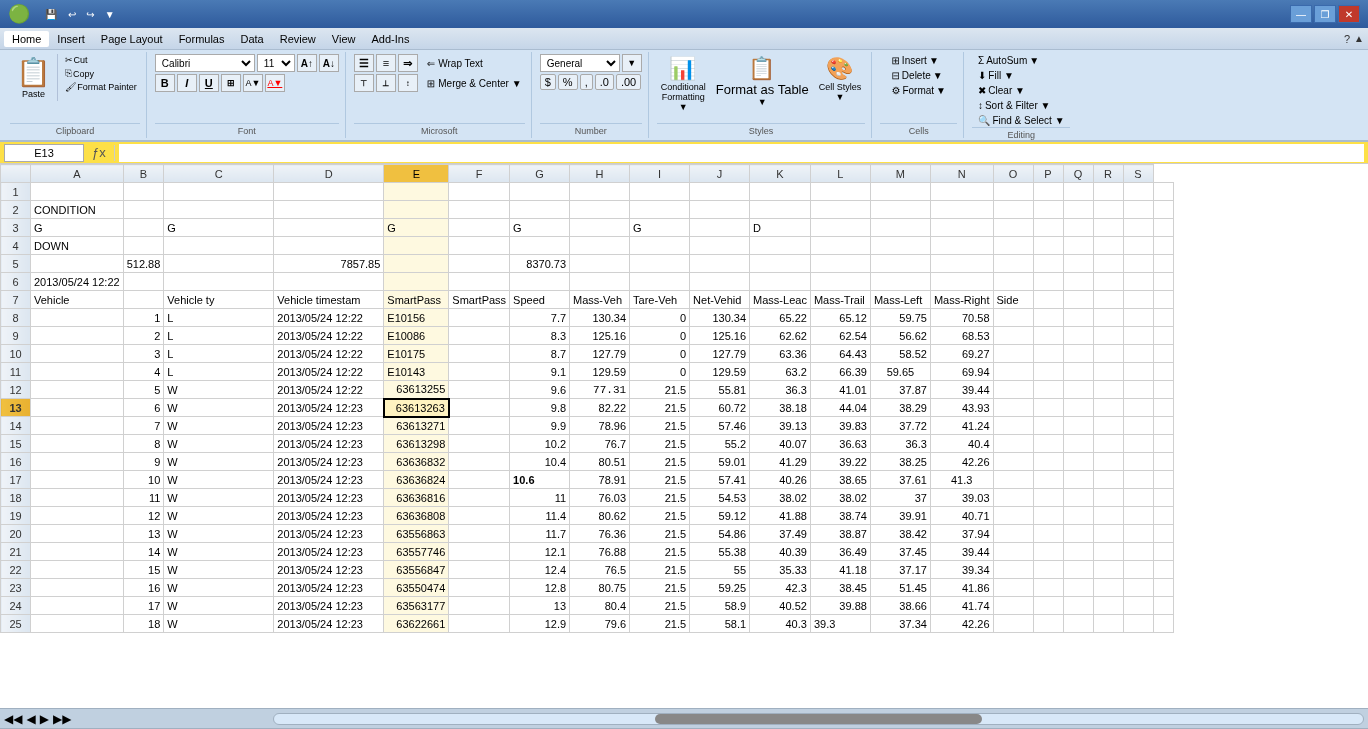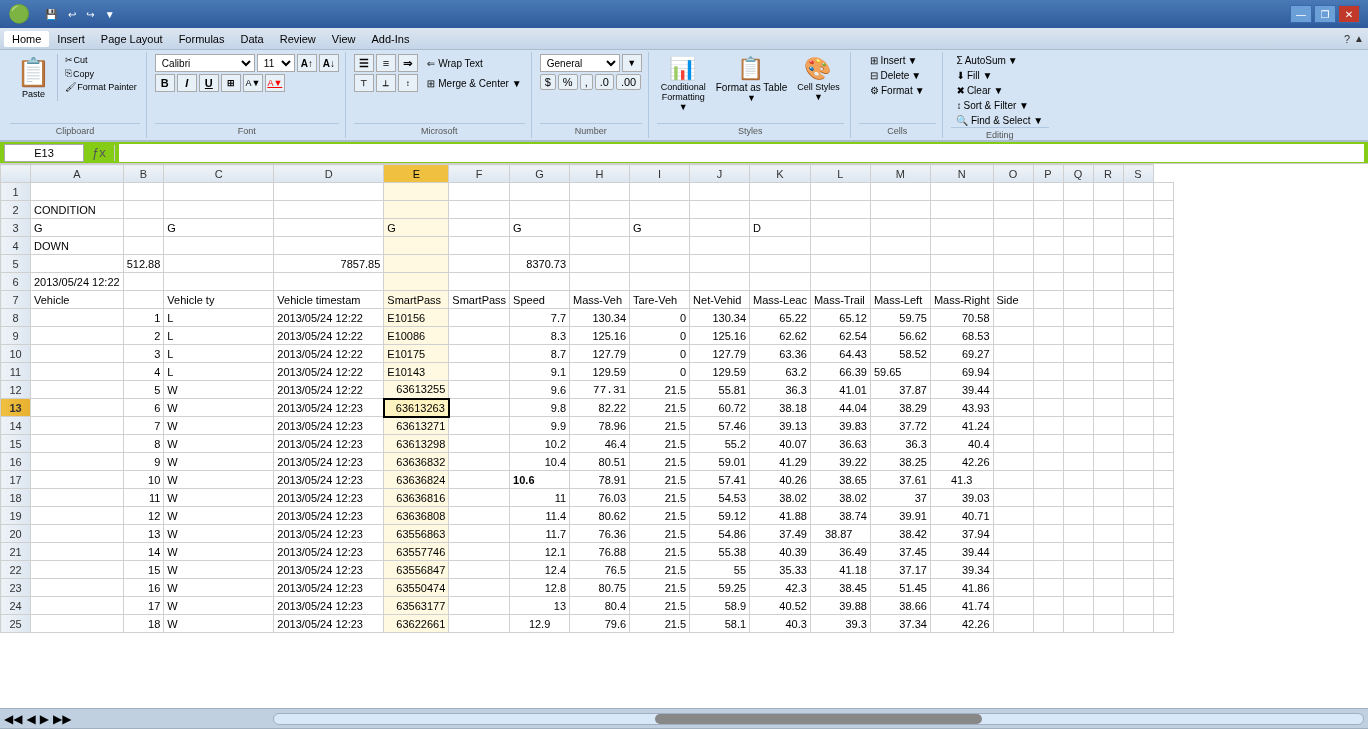--- a/index.html
+++ b/index.html
@@ -117,21 +117,21 @@
     .number-select {
       height: 18px; font-size: 10px; border: 1px solid #aaa;
       background: #fff; padding: 0 2px; width: 80px;
     }
 
     
     #formula-bar {
       display: flex;
       align-items: center;
       height: 22px;
-      background: #84cc16;
+      background: #fde047;
       border-bottom: 1px solid #ccc;
       padding: 0 4px;
       gap: 4px;
     }
     #name-box {
       width: 80px; height: 18px; border: 1px solid #aaa;
       font-size: 11px; padding: 0 4px; text-align: center;
     }
     #formula-btn { font-size: 13px; cursor: pointer; padding: 0 4px; color: #555; }
     #formula-input {
@@ -425,21 +425,21 @@
 
     <div class="ribbon-group" style="min-width:130px;">
       <div class="ribbon-group-content">
         <div class="cond-btn">
           <div class="cond-icon">📊</div>
           <div style="font-size:9px;text-align:center;">Conditional<br>Formatting</div>
           <div>▼</div>
         </div>
         <div class="cond-btn">
           <div class="cond-icon">📋</div>
-          <div style="font-size:10px;text-align:center;">Format as Table</div>
+          <div style="font-size:13px;text-align:center;">Format as Table</div>
           <div>▼</div>
         </div>
         <div class="cond-btn">
           <div class="cond-icon">🎨</div>
           <div style="font-size:9px;text-align:center;">Cell Styles</div>
           <div>▼</div>
         </div>
       </div>
       <div class="ribbon-group-label">Styles</div>
     </div>
@@ -771,21 +771,21 @@
             <td>L</td>
             <td>2013/05/24 12:22</td>
             <td class="active-col">E10143</td>
             <td></td>
             <td style="text-align: right;">9.1</td>
             <td style="text-align: right;">129.59</td>
             <td style="text-align: right;">0</td>
             <td style="text-align: right;">129.59</td>
             <td style="text-align: right;">63.2</td>
             <td style="text-align: right;">66.39</td>
-            <td style="text-align: left;">59.65</td>
+            <td style="text-align: center;">59.65</td>
             <td style="text-align: right;">69.94</td>
             <td></td>
             <td></td>
             <td></td>
             <td></td>
             <td></td>
             <td></td>
           </tr>
           <tr>
             <td class="row-num">12</td>
@@ -858,21 +858,21 @@
           </tr>
           <tr>
             <td class="row-num">15</td>
             <td></td>
             <td style="text-align: right;">8</td>
             <td>W</td>
             <td>2013/05/24 12:23</td>
             <td class="active-col" style="text-align: right;">63613298</td>
             <td></td>
             <td style="text-align: right;">10.2</td>
-            <td style="text-align: right;">46.4</td>
+            <td style="text-align: right;">76.7</td>
             <td style="text-align: right;">21.5</td>
             <td style="text-align: right;">55.2</td>
             <td style="text-align: right;">40.07</td>
             <td style="text-align: right;">36.63</td>
             <td style="text-align: right;">36.3</td>
             <td style="text-align: right;">40.4</td>
             <td></td>
             <td></td>
             <td></td>
             <td></td>
@@ -977,21 +977,21 @@
             <td style="text-align: right;">13</td>
             <td>W</td>
             <td>2013/05/24 12:23</td>
             <td class="active-col" style="text-align: right;">63556863</td>
             <td></td>
             <td style="text-align: right;">11.7</td>
             <td style="text-align: right;">76.36</td>
             <td style="text-align: right;">21.5</td>
             <td style="text-align: right;">54.86</td>
             <td style="text-align: right;">37.49</td>
-            <td style="text-align: left; padding-left: 14px;">38.87</td>
+            <td style="text-align: right; padding-left: 14px;">38.87</td>
             <td style="text-align: right;">38.42</td>
             <td style="text-align: right;">37.94</td>
             <td></td>
             <td></td>
             <td></td>
             <td></td>
             <td></td>
             <td></td>
           </tr>
           <tr>
@@ -1087,26 +1087,26 @@
             <td></td>
           </tr>
           <tr>
             <td class="row-num">25</td>
             <td></td>
             <td style="text-align: right;">18</td>
             <td>W</td>
             <td>2013/05/24 12:23</td>
             <td class="active-col" style="text-align: right;">63622661</td>
             <td></td>
-            <td style="text-align: center;">12.9</td>
+            <td style="text-align: right;">12.9</td>
             <td style="text-align: right;">79.6</td>
             <td style="text-align: right;">21.5</td>
             <td style="text-align: right;">58.1</td>
             <td style="text-align: right;">40.3</td>
-            <td style="text-align: right;">39.3</td>
+            <td style="">39.3</td>
             <td style="text-align: right;">37.34</td>
             <td style="text-align: right;">42.26</td>
             <td></td>
             <td></td>
             <td></td>
             <td></td>
             <td></td>
             <td></td>
           </tr>
         </tbody>

